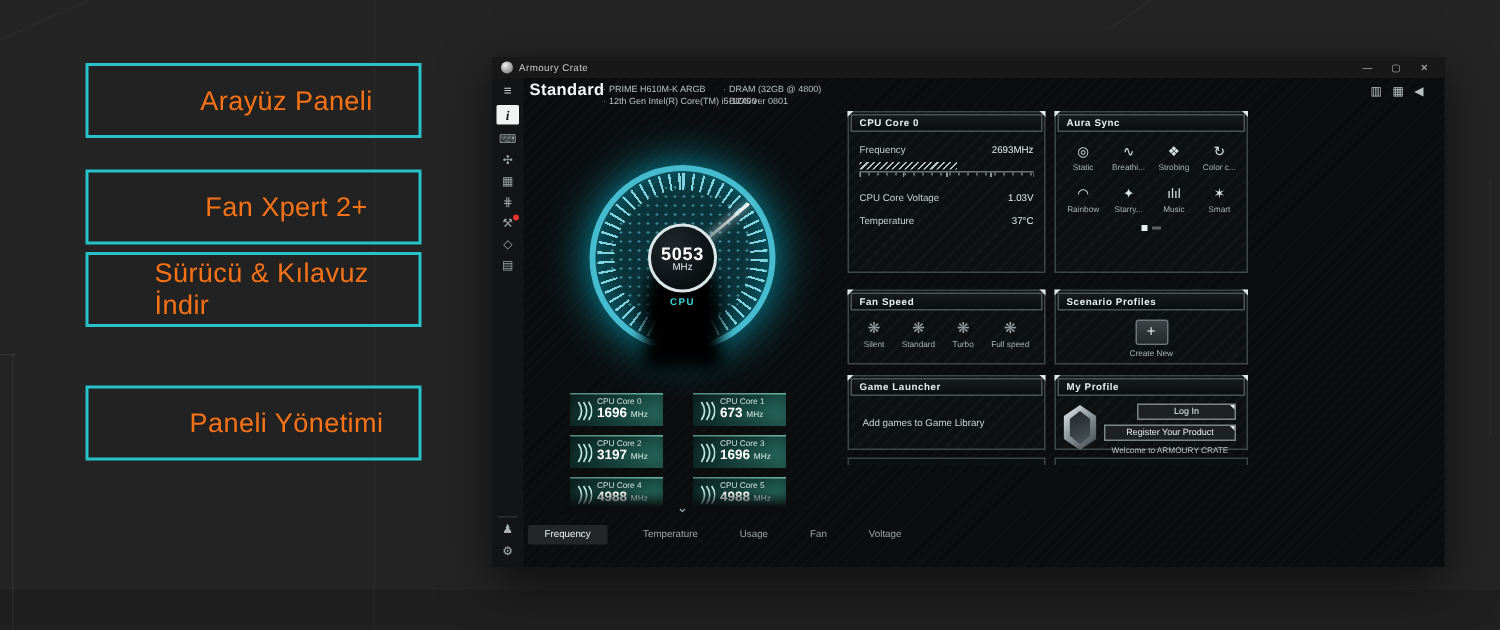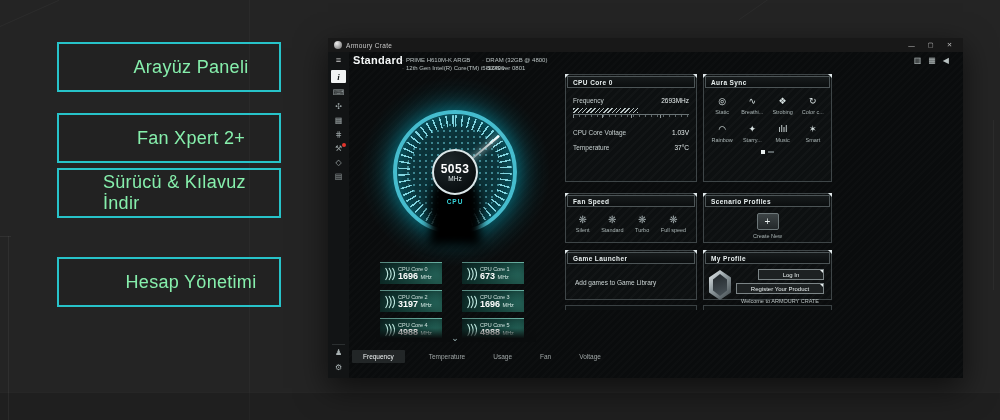--- a/index.html
+++ b/index.html
@@ -10,21 +10,21 @@
   .decor-vline { position:absolute; left:249px; top:0; width:1px; height:420px; background:rgba(255,255,255,.028); }
   .decor-bottom-band { position:absolute; left:0; top:392px; width:1000px; height:28px; background:rgba(0,0,0,.12); border-top:1px solid rgba(255,255,255,.03); }
   .decor-corner-h { position:absolute; left:0; top:236px; width:11px; height:1px; background:rgba(255,255,255,.06); }
   .decor-corner-v { position:absolute; left:8px; top:236px; width:1px; height:184px; background:rgba(255,255,255,.05); }
   .decor-diag { position:absolute; left:-8px; top:14px; width:70px; height:1px; background:rgba(255,255,255,.035); transform:rotate(-24deg); }
   .decor-diag2 { position:absolute; left:735px; top:6px; width:46px; height:1px; background:rgba(255,255,255,.03); transform:rotate(-35deg); }
   .decor-rline { position:absolute; left:993px; top:120px; width:1px; height:170px; background:rgba(255,255,255,.04); }
 
   
   .qbtn { position:absolute; left:57px; width:224px; height:50px; border:2px solid #27c3c9;
-          display:flex; align-items:center; justify-content:center; color:#86efac;
+          display:flex; align-items:center; justify-content:center; color:#f97316;
           font-size:18px; letter-spacing:.3px; cursor:pointer; background:rgba(0,0,0,.03);padding-left:44px; }
   #qbtn0 { top:42px; } #qbtn1 { top:113px; } #qbtn2 { top:168px; } #qbtn3 { top:257px; }
 
   
   .window { position:absolute; left:328px; top:38px; width:635px; height:340px; background:#0a0c0d;
             box-shadow:0 10px 30px rgba(0,0,0,.6); overflow:hidden; }
   .window .hatch { position:absolute; left:21px; top:14px; right:0; bottom:0;
             background:repeating-linear-gradient(135deg, rgba(255,255,255,.013) 0 2px, transparent 2px 5px); }
 
   .titlebar { position:absolute; left:0; top:0; width:100%; height:14px; background:#181818;
@@ -189,21 +189,21 @@
 <div class="decor-bottom-band"></div>
 <div class="decor-corner-h"></div>
 <div class="decor-corner-v"></div>
 <div class="decor-diag"></div>
 <div class="decor-diag2"></div>
 <div class="decor-rline"></div>
 
 <div class="qbtn" id="qbtn0">Arayüz Paneli</div>
 <div class="qbtn" id="qbtn1">Fan Xpert 2+</div>
 <div class="qbtn" id="qbtn2">Sürücü &amp; Kılavuz İndir</div>
-<div class="qbtn" id="qbtn3">Hesap Yönetimi</div>
+<div class="qbtn" id="qbtn3">Paneli Yönetimi</div>
 
 <div class="window">
   <div class="hatch"></div>
 
   <div class="titlebar">
     <span class="app-logo"></span>
     <span class="app-title">Armoury Crate</span>
     <span class="tb-spacer"></span>
     <span class="tb-ctl">—</span>
     <span class="tb-ctl">▢</span>

